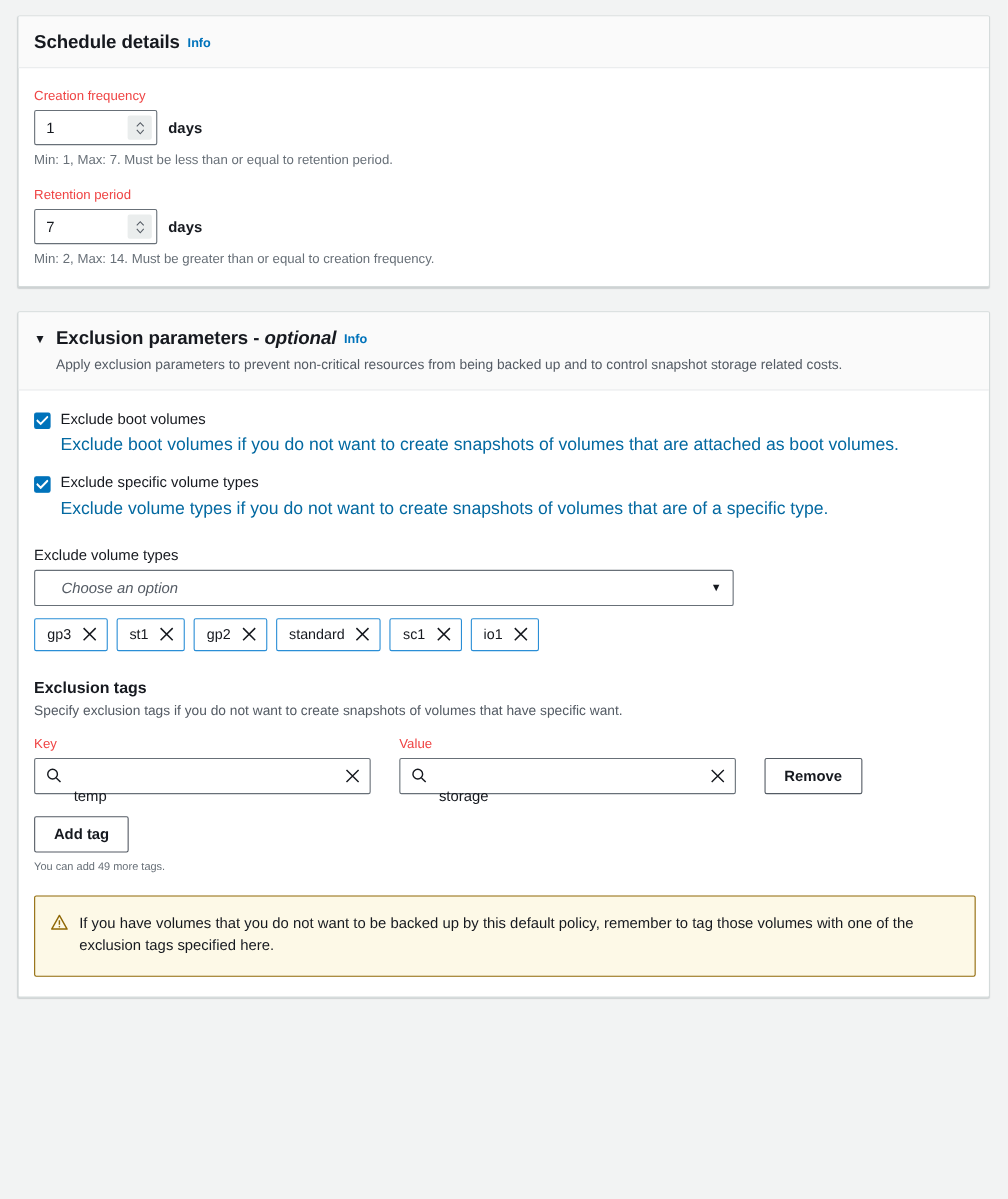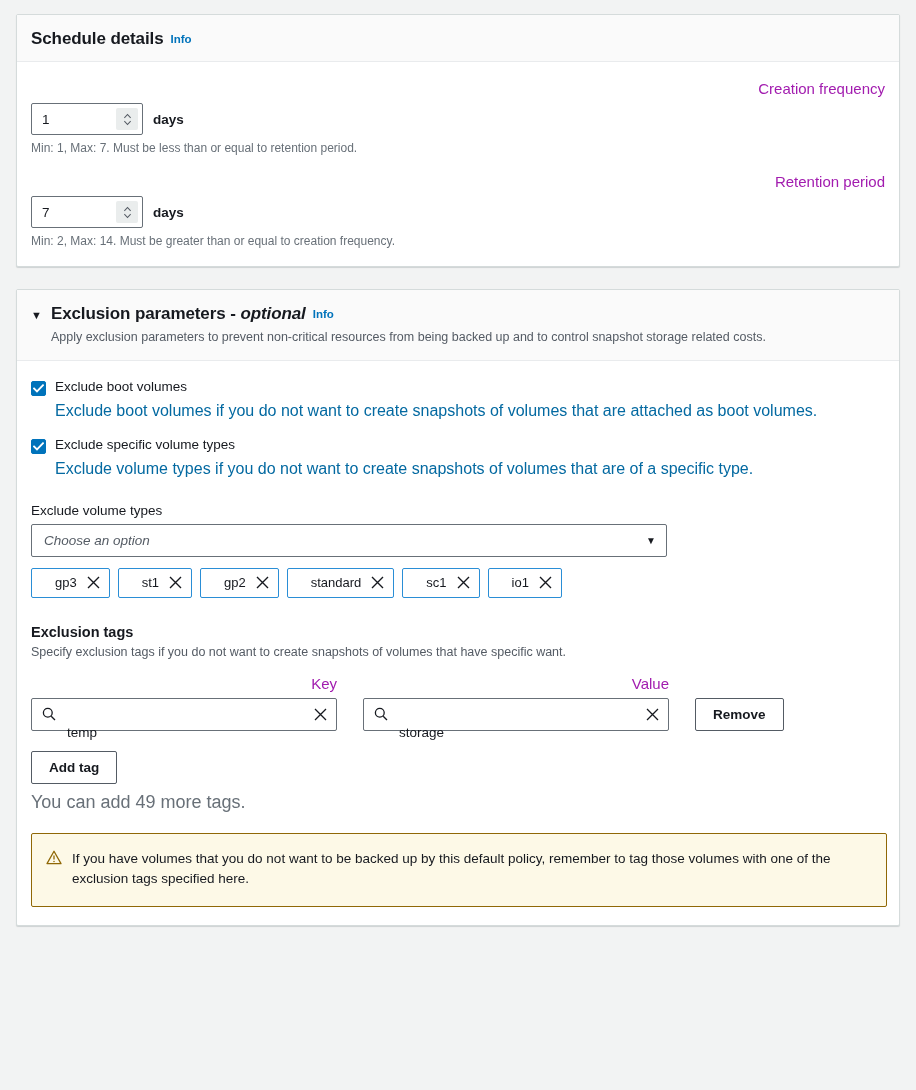--- a/index.html
+++ b/index.html
@@ -79,24 +79,23 @@
     font-size: 12.5px;
     color: #545b64;
     line-height: 1.45;
   }
 
   
   .field { margin-bottom: 18px; }
   .field:last-child { margin-bottom: 0; }
   .field-label {
     display: block;
-    font-size: 15px;
-    color: #a21caf;
+    font-size: 12px;
+    color: #ef4444;
     margin-bottom: 6px;
-    text-align: right;
   }
   .constraint {
     font-size: 12px;
     color: #687078;
     margin-top: 6px;
   }
 
   .number-row { display: flex; align-items: center; gap: 10px; }
   .number-input {
     position: relative;
@@ -172,21 +171,21 @@
     margin-bottom: 6px;
   }
   .select {
     width: 636px;
     height: 33px;
     border: 1px solid #687078;
     border-radius: 2px;
     background: #fff;
     display: flex;
     align-items: center;
-    padding: 0 10px 0 12px;
+    padding: 0 10px 0 24px;
     cursor: pointer;
   }
   .select-placeholder {
     flex: 1;
     font-size: 13.5px;
     font-style: italic;
     color: #545b64;
   }
   .select-caret { font-size: 10px; color: #16191f; }
 
@@ -195,21 +194,21 @@
     display: flex;
     flex-wrap: wrap;
     gap: 8px;
     margin-top: 11px;
   }
   .chip {
     display: inline-flex;
     align-items: center;
     gap: 10px;
     height: 30px;
-    padding: 0 9px 0 23px;
+    padding: 0 9px 0 11px;
     border: 1px solid #2a8ed6;
     border-radius: 2px;
     background: #ffffff;
     font-size: 13px;
     color: #16191f;
   }
   .chip-x { cursor: pointer; display: inline-flex; }
 
   
   .sub-head {
@@ -260,21 +259,21 @@
     border: 1px solid #545b64;
     border-radius: 2px;
     font-family: inherit;
     font-size: 13.5px;
     font-weight: bold;
     color: #16191f;
     cursor: pointer;
   }
   .add-tag-wrap { margin-top: 20px; }
   .add-note {
-    font-size: 18px;
+    font-size: 10px;
     color: #687078;
     margin-top: 8px;
   }
 
   
   .alert {
     margin-top: 20px;
     background: #fdf9e7;
     border: 1px solid #906806;
     border-radius: 2px;

